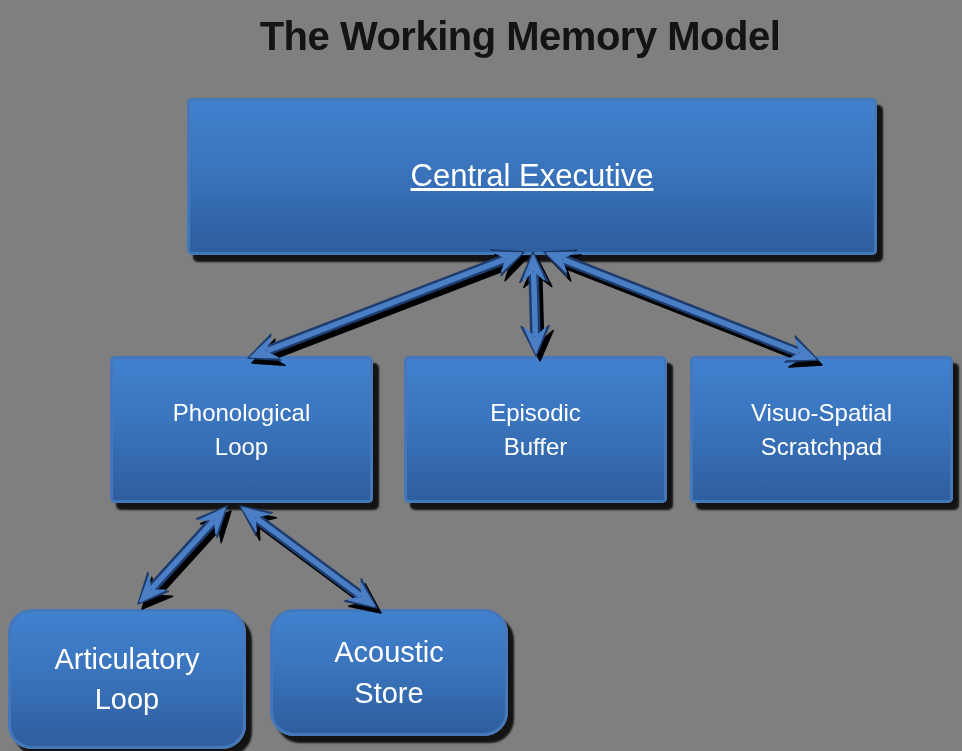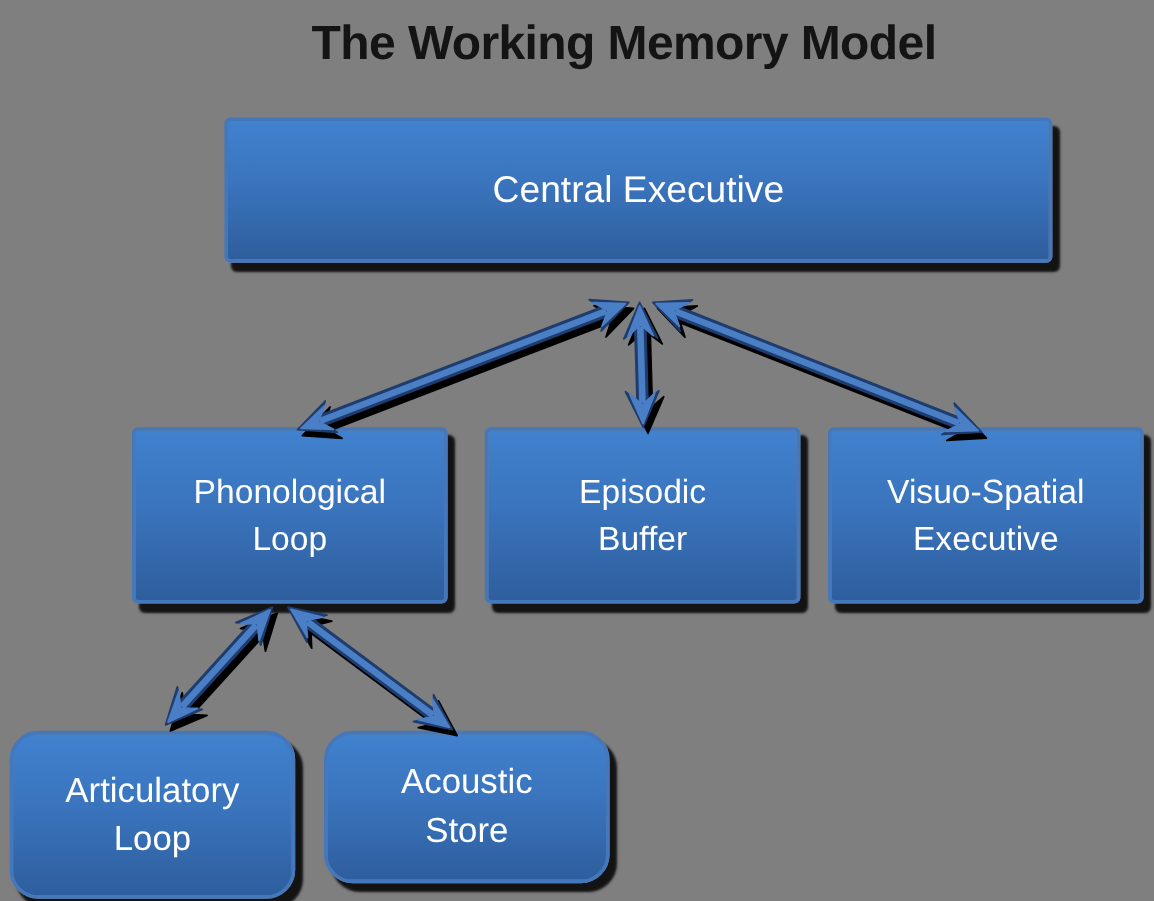--- a/index.html
+++ b/index.html
@@ -26,32 +26,32 @@
   }
 
   .node {
     position: absolute;
     box-sizing: border-box;
     display: flex;
     align-items: center;
     justify-content: center;
     text-align: center;
     color: #ffffff;
-    font-size: 28px;
+    font-size: 24px;
     line-height: 1.38;
     white-space: pre-line;
     background: linear-gradient(180deg, #4181ce 0%, #3a74bd 45%, #2e5e9d 100%);
     border: 3px solid #4478bb;
     border-radius: 5px;
     box-shadow: 6px 7px 2px rgba(0,0,0,0.85);
     z-index: 1;
   }
   .node.rounded { border-radius: 24px; }
 
-  .node-central-executive      { left: 187px; top:  98px; width: 690px; height: 121px; font-size: 31px; }
+  .node-central-executive      { left: 187px; top:  98px; width: 690px; height: 157px; font-size: 31px; text-decoration: underline; }
   .node-phonological-loop      { left: 110px; top: 356px; width: 263px; height: 147px; }
   .node-episodic-buffer        { left: 404px; top: 356px; width: 263px; height: 147px; }
   .node-visuo-spatial-scratchpad { left: 690px; top: 356px; width: 263px; height: 147px; }
   .node-articulatory-loop      { left:   8px; top: 609px; width: 238px; height: 140px; font-size: 29px; }
   .node-acoustic-store         { left: 270px; top: 609px; width: 238px; height: 127px; font-size: 29px; }
 
   .arrows-layer {
     position: absolute;
     left: 0; top: 0;
     width: 962px;
@@ -76,21 +76,21 @@
 Loop</span>
   </div>
 
   <div class="node node-episodic-buffer">
     <span>Episodic
 Buffer</span>
   </div>
 
   <div class="node node-visuo-spatial-scratchpad">
     <span>Visuo-Spatial
-Executive</span>
+Scratchpad</span>
   </div>
 
   <div class="node rounded node-articulatory-loop">
     <span>Articulatory
 Loop</span>
   </div>
 
   <div class="node rounded node-acoustic-store">
     <span>Acoustic
 Store</span>

